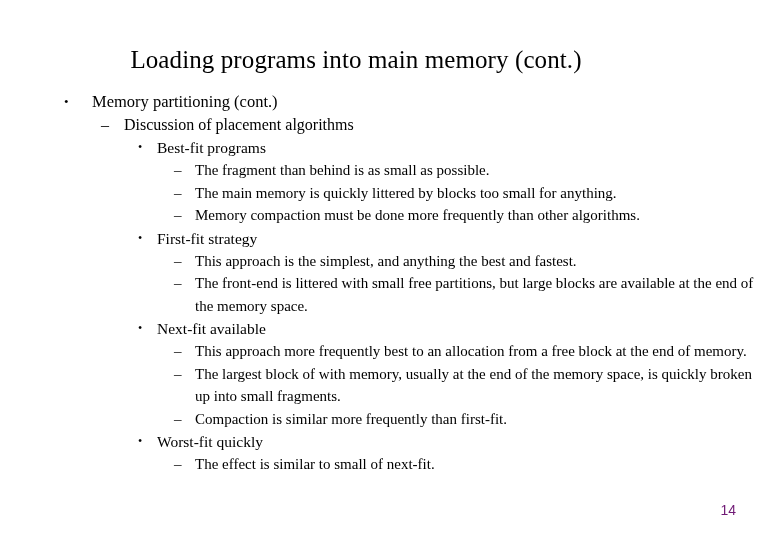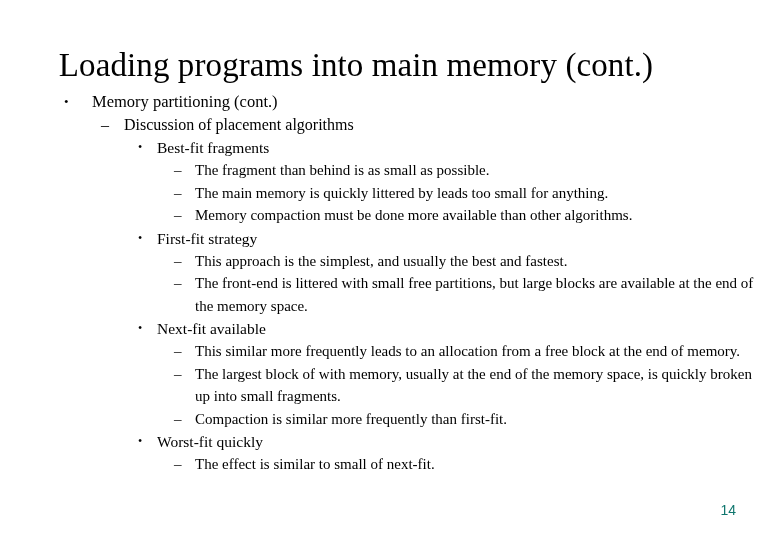--- a/index.html
+++ b/index.html
@@ -24,21 +24,21 @@
     box-sizing: border-box;
   }
 
   
   .slide-title {
     position: absolute;
     left: 0;
     top: 28px;
     width: 712px;
     text-align: center;
-    font-size: 33px;
+    font-size: 25px;
     line-height: 30px;
     font-weight: normal;
     letter-spacing: 0.1px;
     white-space: nowrap;
   }
 
   
   .body {
     position: absolute;
     left: 0;
@@ -103,74 +103,74 @@
   .lvl4 > .marker { font-size: 15px; line-height: 22.5px; }
 
   
   .page-number {
     position: absolute;
     right: 44px;
     bottom: 22px;
     font-size: 14px;
     line-height: 16px;
     font-family: "Liberation Sans", "DejaVu Sans", sans-serif;
-    color: #0f766e;
+    color: #701a75;
   }
 </style>
 </head>
 <body>
 
 <div class="slide">
 
   <h1 class="slide-title">Loading programs into main memory (cont.)</h1>
 
   <div class="body">
       <div class="bullet-line lvl1">
         <span class="marker">•</span>
         <span class="btext">Memory partitioning (cont.)</span>
       </div>
       <div class="bullet-line lvl2">
         <span class="marker">–</span>
         <span class="btext">Discussion of placement algorithms</span>
       </div>
       <div class="bullet-line lvl3">
         <span class="marker">•</span>
-        <span class="btext">Best-fit fragments</span>
+        <span class="btext">Best-fit programs</span>
       </div>
       <div class="bullet-line lvl4">
         <span class="marker">–</span>
         <span class="btext">The fragment than behind is as small as possible.</span>
       </div>
       <div class="bullet-line lvl4">
         <span class="marker">–</span>
-        <span class="btext">The main memory is quickly littered by leads too small for anything.</span>
+        <span class="btext">The main memory is quickly littered by blocks too small for anything.</span>
       </div>
       <div class="bullet-line lvl4">
         <span class="marker">–</span>
-        <span class="btext">Memory compaction must be done more available than other algorithms.</span>
+        <span class="btext">Memory compaction must be done more frequently than other algorithms.</span>
       </div>
       <div class="bullet-line lvl3">
         <span class="marker">•</span>
         <span class="btext">First-fit strategy</span>
       </div>
       <div class="bullet-line lvl4">
         <span class="marker">–</span>
-        <span class="btext">This approach is the simplest, and usually the best and fastest.</span>
+        <span class="btext">This approach is the simplest, and anything the best and fastest.</span>
       </div>
       <div class="bullet-line lvl4">
         <span class="marker">–</span>
         <span class="btext">The front-end is littered with small free partitions, but large blocks are available at the end of the memory space.</span>
       </div>
       <div class="bullet-line lvl3">
         <span class="marker">•</span>
         <span class="btext">Next-fit available</span>
       </div>
       <div class="bullet-line lvl4">
         <span class="marker">–</span>
-        <span class="btext">This similar more frequently leads to an allocation from a free block at the end of memory.</span>
+        <span class="btext">This approach more frequently best to an allocation from a free block at the end of memory.</span>
       </div>
       <div class="bullet-line lvl4">
         <span class="marker">–</span>
         <span class="btext">The largest block of with memory, usually at the end of the memory space, is quickly broken up into small fragments.</span>
       </div>
       <div class="bullet-line lvl4">
         <span class="marker">–</span>
         <span class="btext">Compaction is similar more frequently than first-fit.</span>
       </div>
       <div class="bullet-line lvl3">

